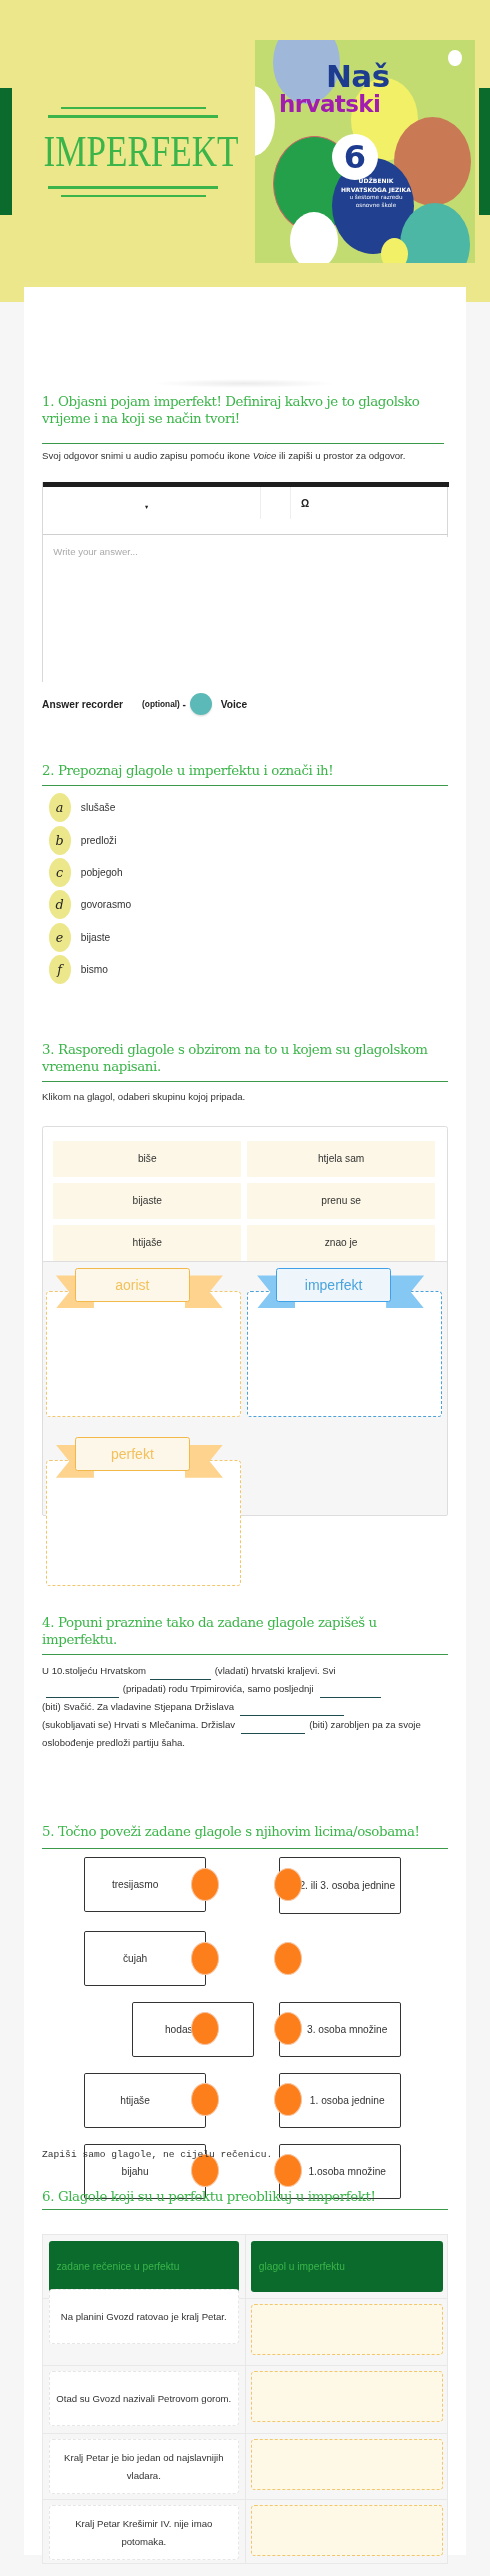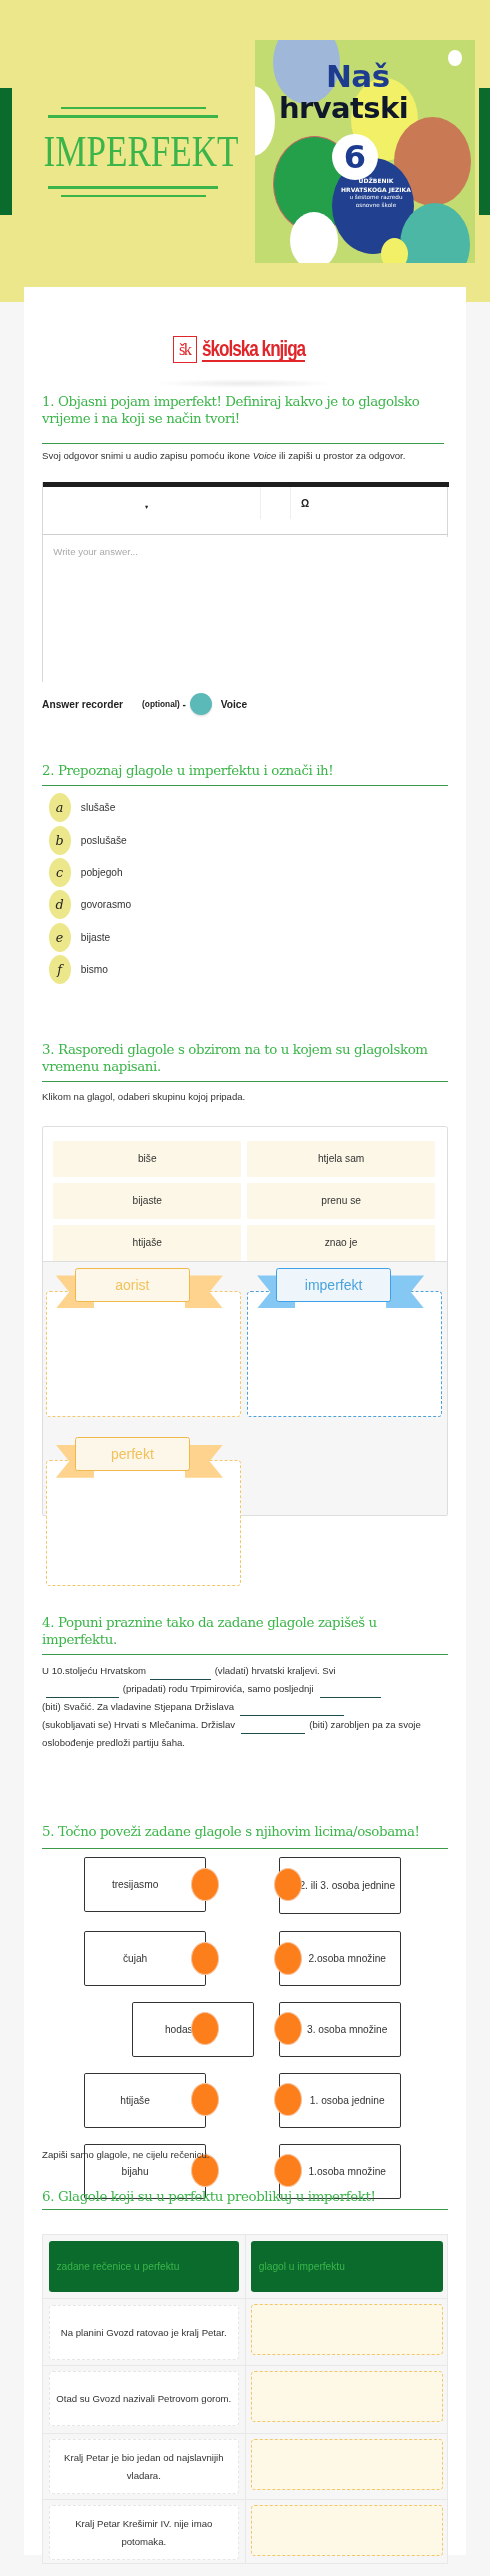--- a/index.html
+++ b/index.html
@@ -10,21 +10,21 @@
   .banner { position: absolute; left: 0; top: 0; width: 490px; height: 302px; background: #ede78b; }
   .banner .gbar { position: absolute; top: 88px; width: 11.5px; height: 127px; background: #0a6b2c; }
   .banner .gbar.left { left: 0; }
   .banner .gbar.right { left: 479px; }
   .banner .line { position: absolute; background: #3bb54a; }
   .banner .title { position: absolute; left: 19px; top: 125px; width: 223px; text-align: center; font-family: "Liberation Serif", "DejaVu Serif", serif; font-size: 45px; color: #3bb54a; letter-spacing: 0px; transform: scaleX(0.78); transform-origin: center; white-space: nowrap; }
 
   .cover { position: absolute; left: 255px; top: 40px; width: 220px; height: 223px; background: #c3dc72; overflow: hidden; }
   .cover .c { position: absolute; border-radius: 50%; }
   .cover .t1 { position: absolute; left: 71px; top: 18px; font-family: "DejaVu Sans", sans-serif; font-weight: bold; font-size: 31px; color: #1d3c8f; letter-spacing: -0.6px; }
-  .cover .t2 { position: absolute; left: 24px; top: 51px; font-family: "DejaVu Sans", sans-serif; font-weight: bold; font-size: 29px; color: #0f172a; letter-spacing: -0.6px; }
+  .cover .t2 { position: absolute; left: 24px; top: 51px; font-family: "DejaVu Sans", sans-serif; font-weight: bold; font-size: 23px; color: #a21caf; letter-spacing: -0.6px; }
   .cover .six { position: absolute; left: 77px; top: 94px; width: 46px; height: 46px; border-radius: 50%; background: #fff; color: #1d3c8f; font-family: "DejaVu Sans", sans-serif; font-weight: bold; font-size: 32px; text-align: center; line-height: 46px; }
   .cover .sub { position: absolute; left: 82px; top: 137px; width: 78px; text-align: center; color: #fff; font-family: "DejaVu Sans", sans-serif; font-size: 5.7px; line-height: 7.7px; }
   .cover .sub b { font-size: 6px; }
 
   
   .card { position: absolute; left: 23.6px; top: 287px; width: 442px; height: 2268px; background: #fff; }
 
   .logo { position: absolute; left: 149px; top: 46px; height: 32px; display: flex; align-items: center; }
   .logo .mark { width: 24px; height: 27px; border: 1px solid #e0262b; color: #e0262b; font-family: "Liberation Serif", serif; font-size: 16.6px; line-height: 25.5px; text-align: center; letter-spacing: -1.9px; }
   .logo .word { margin-left: 5.1px; font-family: "Liberation Sans", sans-serif; font-weight: bold; font-size: 22px; color: #e0262b; letter-spacing: -1.3px; border-bottom: 2.6px solid #e0262b; line-height: 23px; transform: scaleX(0.78); transform-origin: left; }
@@ -116,24 +116,20 @@
       <b>UDŽBENIK</b><br>
       <b>HRVATSKOGA JEZIKA</b><br>
       <span>u šestome razredu</span><br>
       <span>osnovne škole</span>
     </div>
   </div>
 </div>
 
 <div class="card">
 
-  <div class="logo">
-    <div class="mark">šk</div>
-    <div class="word">školska knjiga</div>
-  </div>
   <div class="logo-shadow"></div>
 
   <div class="qtitle" style="top:107px;">1. Objasni pojam imperfekt! Definiraj kakvo je to glagolsko vrijeme i na koji se način tvori!</div>
   <div class="qrule" style="top:156px;width:402px;"></div>
   <div class="qtext" style="top:161px;"><span>Svoj odgovor snimi u audio zapisu pomoću ikone </span><em>Voice</em><span> ili zapiši u prostor za odgovor.</span></div>
 
   <div class="editor">
     <div class="topbar"></div>
     <div class="toolbar">
       <span class="caret-down">▾</span>
@@ -153,21 +149,21 @@
   </div>
 
   <div class="qtitle" style="top:476px;">2. Prepoznaj glagole u imperfektu i označi ih!</div>
   <div class="qrule" style="top:498px;width:406px;"></div>
   <div class="opt-row" style="top:506px;">
       <span class="bubble">a</span>
       <span class="lbl">slušaše</span>
     </div>
   <div class="opt-row" style="top:539px;">
       <span class="bubble">b</span>
-      <span class="lbl">poslušaše</span>
+      <span class="lbl">predloži</span>
     </div>
   <div class="opt-row" style="top:571px;">
       <span class="bubble">c</span>
       <span class="lbl">pobjegoh</span>
     </div>
   <div class="opt-row" style="top:603px;">
       <span class="bubble">d</span>
       <span class="lbl">govorasmo</span>
     </div>
   <div class="opt-row" style="top:636px;">
@@ -230,49 +226,48 @@
   <div class="qtitle" style="top:1537px;width:421px;">5. Točno poveži zadane glagole s njihovim licima/osobama!</div>
   <div class="qrule" style="top:1561px;width:406px;"></div>
 
   <div class="m-left" style="top:1570px;">tresijasmo</div>
   <div class="knob" style="left:167px;top:1581px;"></div>
   <div class="m-right" style="top:1570px;">2. ili 3. osoba jednine</div>
   <div class="knob" style="left:250px;top:1581px;"></div>
 
   <div class="m-left" style="top:1644px;">čujah</div>
   <div class="knob" style="left:167px;top:1655px;"></div>
-  <div class="m-right" style="top:1644px;height:55px;">2.osoba množine</div>
   <div class="knob" style="left:250px;top:1655px;"></div>
 
   <div class="m-left" style="top:1715px;margin-left:48px;">hodaste</div>
   <div class="knob" style="left:167px;top:1725px;"></div>
   <div class="m-right" style="top:1715px;height:55px;">3. osoba množine</div>
   <div class="knob" style="left:250px;top:1725px;"></div>
 
   <div class="m-left" style="top:1786px;">htijaše</div>
   <div class="knob" style="left:167px;top:1796px;"></div>
   <div class="m-right" style="top:1786px;height:55px;">1. osoba jednine</div>
   <div class="knob" style="left:250px;top:1796px;"></div>
 
   <div class="m-left" style="top:1857px;">bijahu</div>
   <div class="knob" style="left:167px;top:1867px;"></div>
   <div class="m-right" style="top:1857px;height:55px;">1.osoba množine</div>
   <div class="knob" style="left:250px;top:1867px;"></div>
 
   <div class="qtitle" style="top:1902px;">6. Glagole koji su u perfektu  preoblikuj u imperfekt!</div>
   <div class="qrule" style="top:1922px;width:406px;"></div>
-  <div class="qtext" style="top:1860px;">Zapiši samo glagole, ne cijelu rečenicu.</div>
+  <div class="qtext" style="top:1860px;font-family:Liberation Mono, monospace;">Zapiši samo glagole, ne cijelu rečenicu.</div>
 
   <div class="tbl" style="top:1947px;">
     <div class="vsep"></div>
     <div class="thead" style="left:208px;width:192px;">glagol u imperfektu</div>
     <div class="thead" style="left:5.7px;width:190px;">zadane rečenice u perfektu</div>
 
     <div class="hsep" style="top:63px;"></div>
-    <div class="sentence" style="top:70px;">Na planini Gvozd ratovao je kralj Petar.</div>
+    <div class="sentence" style="top:54px;">Na planini Gvozd ratovao je kralj Petar.</div>
     <div class="answer" style="top:69px;"></div>
 
     <div class="hsep" style="top:130px;"></div>
     <div class="sentence" style="top:136px;">Otad su Gvozd nazivali Petrovom gorom.</div>
     <div class="answer" style="top:136px;"></div>
 
     <div class="hsep" style="top:198px;"></div>
     <div class="sentence" style="top:204px;">Kralj Petar je bio jedan od najslavnijih vladara.</div>
     <div class="answer" style="top:204px;"></div>
 

